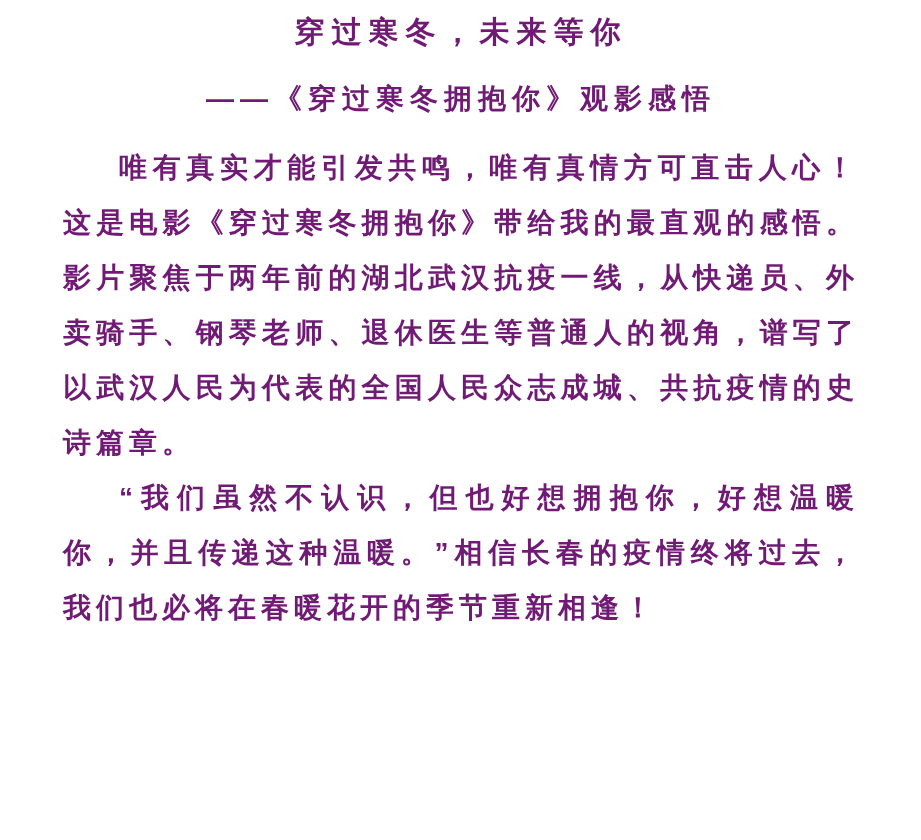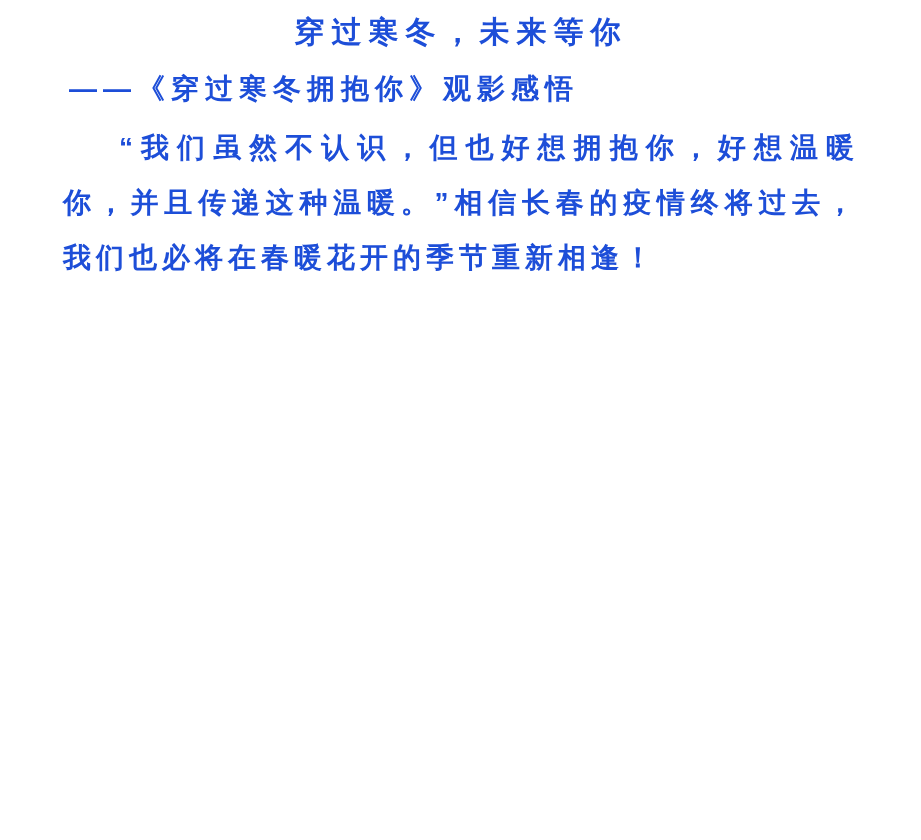--- a/index.html
+++ b/index.html
@@ -6,37 +6,37 @@
     margin: 0;
     padding: 0;
     background: #ffffff;
   }
   .page {
     position: relative;
     width: 921px;
     height: 840px;
     box-sizing: border-box;
     background: #ffffff;
-    color: #1d4ed8;
+    color: #701a75;
     padding: 6px 62px 0 63px;
     overflow: hidden;
     font-family: "Liberation Sans", sans-serif;
     font-weight: 700;
   }
   .doc-title {
     margin: 0;
     text-align: center;
     font-size: 30px;
     line-height: 52px;
     letter-spacing: 7px;
     white-space: nowrap;
   }
   .doc-subtitle {
-    margin: 6px;
-    text-align: left;
+    margin: 16px;
+    text-align: center;
     font-size: 28px;
     line-height: 50px;
     letter-spacing: 6px;
     white-space: nowrap;
   }
   .doc-body {
     margin-top: 3px;
   }
   .doc-body p {
     margin: 0;
@@ -50,15 +50,16 @@
 </style>
 </head>
 <body>
 
 <div class="page">
   <h1 class="doc-title">穿过寒冬，未来等你</h1>
 
   <div class="doc-subtitle">——《穿过寒冬拥抱你》观影感悟</div>
 
   <div class="doc-body">
+    <p>唯有真实才能引发共鸣，唯有真情方可直击人心！这是电影《穿过寒冬拥抱你》带给我的最直观的感悟。影片聚焦于两年前的湖北武汉抗疫一线，从快递员、外卖骑手、钢琴老师、退休医生等普通人的视角，谱写了以武汉人民为代表的全国人民众志成城、共抗疫情的史诗篇章。</p>
     <p>“我们虽然不认识，但也好想拥抱你，好想温暖你，并且传递这种温暖。”相信长春的疫情终将过去，我们也必将在春暖花开的季节重新相逢！</p>
   </div>
 </div>
 
 </body></html>

